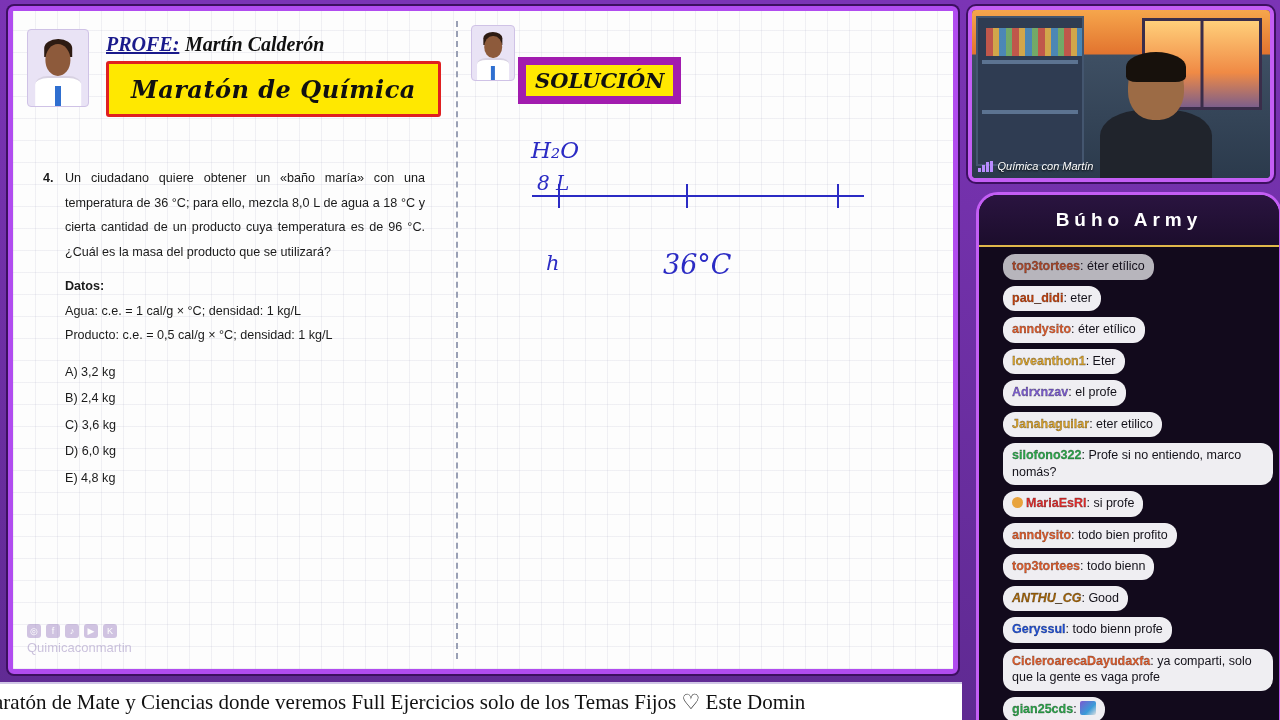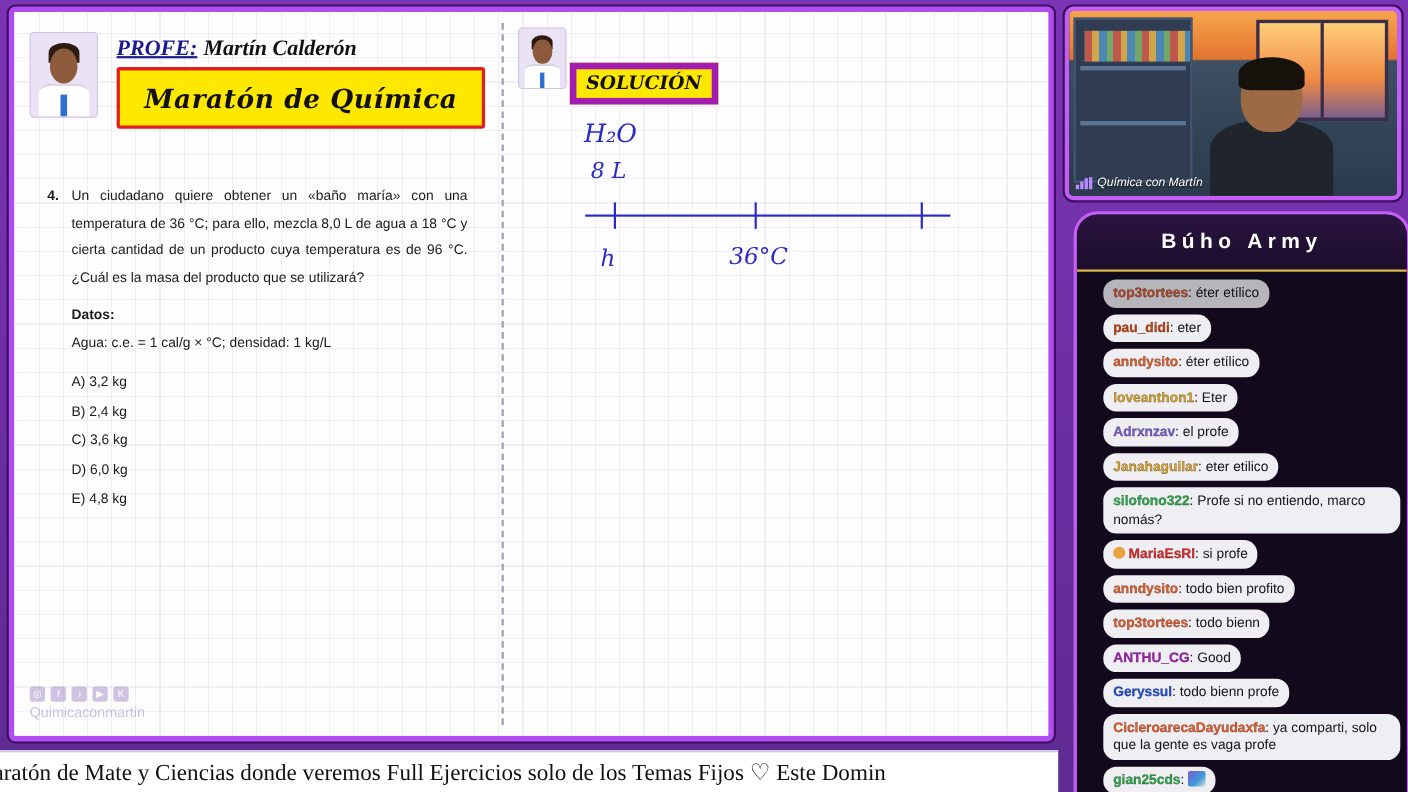--- a/index.html
+++ b/index.html
@@ -149,36 +149,37 @@
   .board-social .handle {
     font-size: 13px; color: #8e7ab5;
     font-family: "Liberation Sans", sans-serif;
   }
 
   
   .solution-box {
     position: absolute;
     left: 505px; top: 46px;
     background: #ffe800;
-    border: 6px solid #a21caf;
+    border: 8px solid #a21caf;
     padding: 3px 9px;
     font-family: "DejaVu Serif", serif;
     font-style: italic;
     font-weight: bold;
-    font-size: 17px;
+    font-size: 21px;
     color: #111;
   }
   .hand {
     position: absolute;
     color: #2b2bc4;
     font-family: "DejaVu Serif", serif;
+    margin-top: 28px;
   }
   #h2o  { left: 518px; top: 98px; font-size: 23px; font-style: italic; }
   #vol  { left: 524px; top: 132px; font-size: 20px; font-style: italic; }
-  #temp { left: 650px; top: 210px; font-size: 21px; font-style: italic; }
+  #temp { left: 650px; top: 210px; font-size: 27px; font-style: italic; }
   #tick-label-left { left: 533px; top: 212px; font-size: 21px; font-style: italic; }
 
   .axis {
     position: absolute;
     left: 519px; top: 184px;
     width: 332px; height: 2px;
     background: #2b2bc4;
   }
   .tick {
     position: absolute;
@@ -357,20 +358,21 @@
 
     <div class="title-box">
       <span>Maratón de Química</span>
     </div>
 
     <div class="problem">
       <span class="qnum">4.</span>
       <span class="stem">Un ciudadano quiere obtener un «baño maría» con una temperatura de 36 °C; para ello, mezcla 8,0 L de agua a 18 °C y cierta cantidad de un producto cuya temperatura es de 96 °C. ¿Cuál es la masa del producto que se utilizará?</span>
       <span class="datos">Datos:</span>
       <span class="line">Agua: c.e. = 1 cal/g × °C; densidad: 1 kg/L</span>
+      <span class="line">Producto: c.e. = 0,5 cal/g × °C; densidad: 1 kg/L</span>
       <span class="opt" style="margin-top:12px">A) 3,2 kg</span>
       <span class="opt">B) 2,4 kg</span>
       <span class="opt">C) 3,6 kg</span>
       <span class="opt">D) 6,0 kg</span>
       <span class="opt">E) 4,8 kg</span>
     </div>
 
     <div class="board-social">
       <div class="icons">
         <span class="ic">◎</span>
@@ -435,20 +437,20 @@
         <div><div class="msg faded"><span class="user" style="color: rgb(224, 91, 42);">top3tortees</span><span>: éter etílico</span></div></div>
         <div><div class="msg"><span class="user" style="color: #c2410c;">pau_didi</span><span>: eter</span></div></div>
         <div><div class="msg"><span class="user" style="color: rgb(224, 91, 42);">anndysito</span><span>: éter etílico</span></div></div>
         <div><div class="msg"><span class="user" style="color: rgb(216, 161, 42);">loveanthon1</span><span>: Eter</span></div></div>
         <div><div class="msg"><span class="user" style="color: rgb(122, 90, 208);">Adrxnzav</span><span>: el profe</span></div></div>
         <div><div class="msg"><span class="user" style="color: rgb(216, 161, 42);">Janahaguilar</span><span>: eter etilico</span></div></div>
         <div><div class="msg"><span class="user" style="color: rgb(42, 168, 74);">silofono322</span><span>: Profe si no entiendo, marco nomás?</span></div></div>
         <div><div class="msg"><span class="badge-dot"></span><span class="user" style="color: rgb(224, 42, 42); margin-top: 30px;">MariaEsRl</span><span>: si profe</span></div></div>
         <div><div class="msg"><span class="user" style="color: rgb(224, 91, 42);">anndysito</span><span>: todo bien profito</span></div></div>
         <div><div class="msg"><span class="user" style="color: rgb(224, 91, 42);">top3tortees</span><span>: todo bienn</span></div></div>
-        <div><div class="msg"><span class="user" style="color: #a21caf;">ANTHU_CG</span><span>: Good</span></div></div>
+        <div><div class="msg"><span class="user" style="color: #a16207; font-style: italic;">ANTHU_CG</span><span>: Good</span></div></div>
         <div><div class="msg"><span class="user" style="color: #1d4ed8;">Geryssul</span><span>: todo bienn profe</span></div></div>
         <div><div class="msg"><span class="user" style="color: rgb(224, 91, 42);">CicleroarecaDayudaxfa</span><span>: ya comparti, solo que la gente es vaga profe</span></div></div>
         <div><div class="msg"><span class="user" style="color: rgb(42, 168, 74);">gian25cds</span><span>: </span><span class="emoji-sq"></span></div></div>
       </div>
   </div>
 
 </div>
 
 </body></html>

